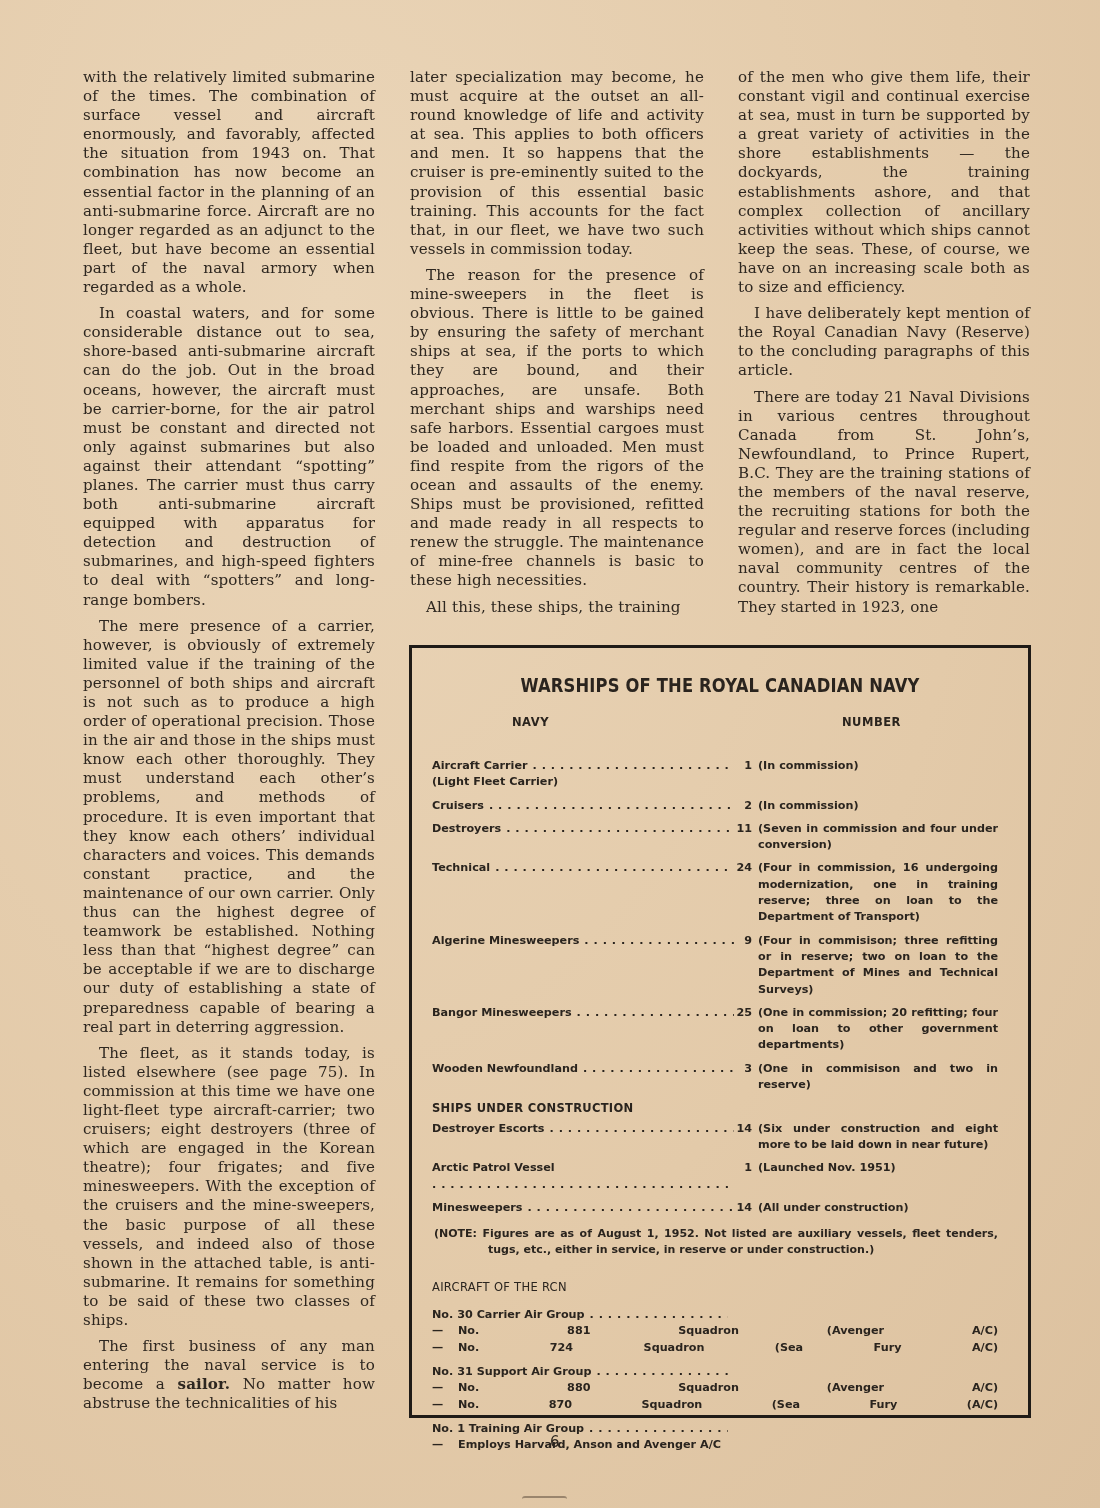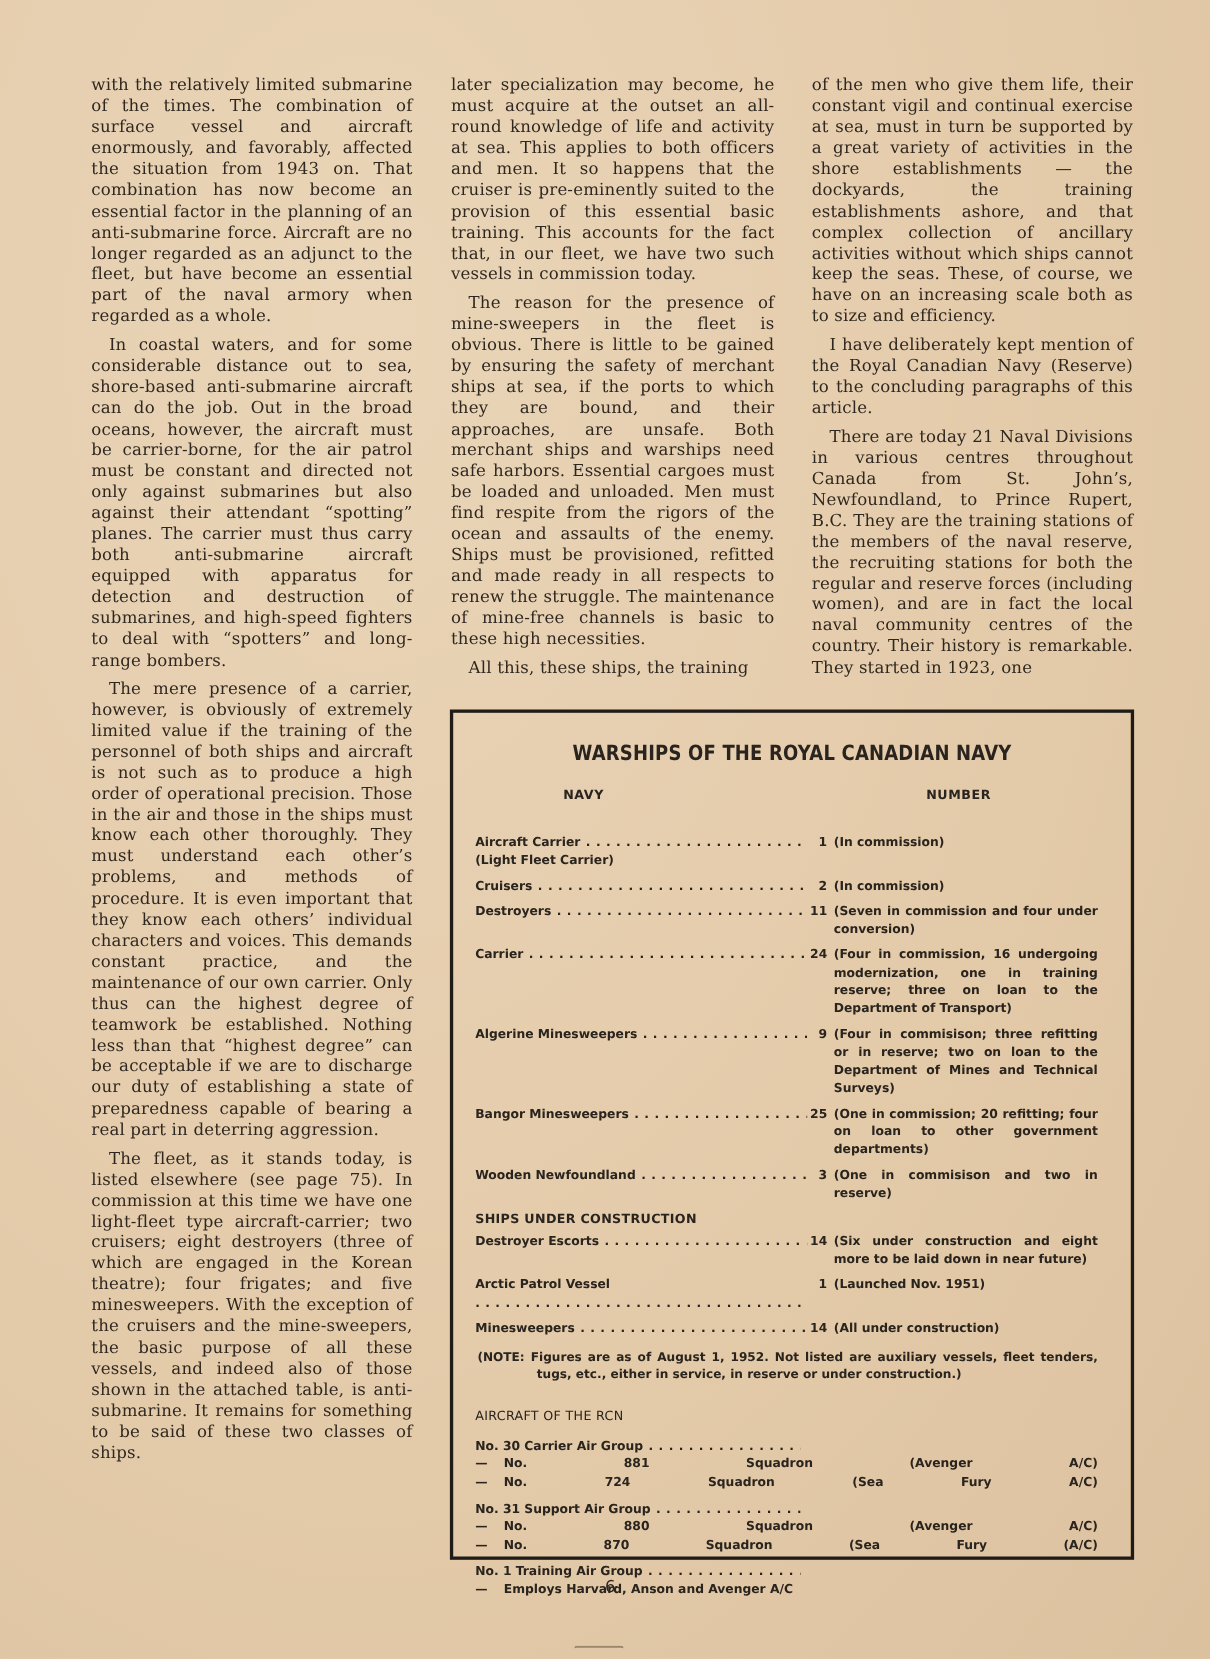--- a/index.html
+++ b/index.html
@@ -69,20 +69,21 @@
   }
 </style>
 </head>
 <body>
 
 <div id="col1" class="col">
     <p class="cont">with the relatively limited submarine of the times. The combination of surface vessel and aircraft enormously, and favorably, affected the situation from 1943 on. That combination has now become an essential factor in the planning of an anti-submarine force. Aircraft are no longer regarded as an adjunct to the fleet, but have become an essential part of the naval armory when regarded as a whole.</p>
     <p>In coastal waters, and for some considerable distance out to sea, shore-based anti-submarine aircraft can do the job. Out in the broad oceans, however, the aircraft must be carrier-borne, for the air patrol must be constant and directed not only against submarines but also against their attendant “spotting” planes. The carrier must thus carry both anti-submarine aircraft equipped with apparatus for detection and destruction of submarines, and high-speed fighters to deal with “spotters” and long-range bombers.</p>
     <p>The mere presence of a carrier, however, is obviously of extremely limited value if the training of the personnel of both ships and aircraft is not such as to produce a high order of operational precision. Those in the air and those in the ships must know each other thoroughly. They must understand each other’s problems, and methods of procedure. It is even important that they know each others’ individual characters and voices. This demands constant practice, and the maintenance of our own carrier. Only thus can the highest degree of teamwork be established. Nothing less than that “highest degree” can be acceptable if we are to discharge our duty of establishing a state of preparedness capable of bearing a real part in deterring aggression.</p>
     <p>The fleet, as it stands today, is listed elsewhere (see page 75). In commission at this time we have one light-fleet type aircraft-carrier; two cruisers; eight destroyers (three of which are engaged in the Korean theatre); four frigates; and five minesweepers. With the exception of the cruisers and the mine-sweepers, the basic purpose of all these vessels, and indeed also of those shown in the attached table, is anti-submarine. It remains for something to be said of these two classes of ships.</p>
+    <p><span>The first business of any man entering the naval service is to become a </span><b>sailor.</b><span> No matter how abstruse the technicalities of his</span></p>
   </div>
 <div id="col2" class="col">
     <p class="cont">later specialization may become, he must acquire at the outset an all-round knowledge of life and activity at sea. This applies to both officers and men. It so happens that the cruiser is pre-eminently suited to the provision of this essential basic training. This accounts for the fact that, in our fleet, we have two such vessels in commission today.</p>
     <p>The reason for the presence of mine-sweepers in the fleet is obvious. There is little to be gained by ensuring the safety of merchant ships at sea, if the ports to which they are bound, and their approaches, are unsafe. Both merchant ships and warships need safe harbors. Essential cargoes must be loaded and unloaded. Men must find respite from the rigors of the ocean and assaults of the enemy. Ships must be provisioned, refitted and made ready in all respects to renew the struggle. The maintenance of mine-free channels is basic to these high necessities.</p>
     <p>All this, these ships, the training</p>
   </div>
 <div id="col3" class="col">
     <p class="cont">of the men who give them life, their constant vigil and continual exercise at sea, must in turn be supported by a great variety of activities in the shore establishments — the dockyards, the training establishments ashore, and that complex collection of ancillary activities without which ships cannot keep the seas. These, of course, we have on an increasing scale both as to size and efficiency.</p>
     <p>I have deliberately kept mention of the Royal Canadian Navy (Reserve) to the concluding paragraphs of this article.</p>
     <p>There are today 21 Naval Divisions in various centres throughout Canada from St. John’s, Newfoundland, to Prince Rupert, B.C. They are the training stations of the members of the naval reserve, the recruiting stations for both the regular and reserve forces (including women), and are in fact the local naval community centres of the country. Their history is remarkable. They started in 1923, one</p>
@@ -128,21 +129,21 @@
               </div>
             </div>
           </div>
           <div class="num">11</div>
           <div class="desc">(Seven in commission and four under conversion)</div>
         </div>
         <div class="row">
           <div class="lbl">
             <div style="display: flex; flex-direction: column; width: 100%;">
               <div style="display: flex; width: 100%;">
-                <span class="t">Carrier</span>
+                <span class="t">Technical</span>
                 <span class="dots"></span>
               </div>
             </div>
           </div>
           <div class="num">24</div>
           <div class="desc">(Four in commission, 16 undergoing modernization, one in training reserve; three on loan to the Department of Transport)</div>
         </div>
         <div class="row">
           <div class="lbl">
             <div style="display: flex; flex-direction: column; width: 100%;">

